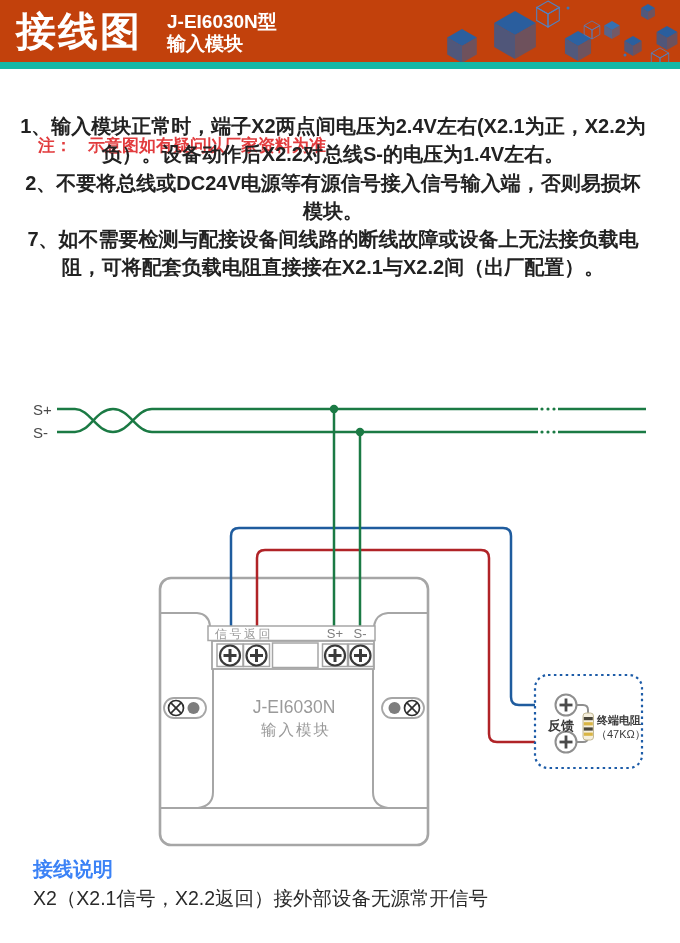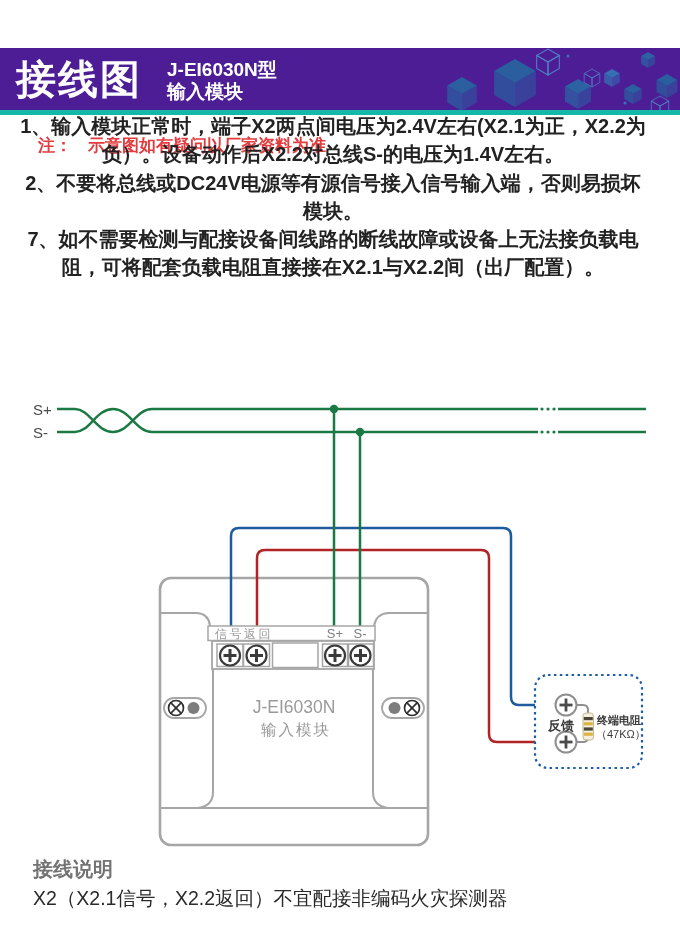--- a/index.html
+++ b/index.html
@@ -1,37 +1,37 @@
 <!DOCTYPE html>
 <html><head>
 <meta charset="utf-8">
 <style>
   html,body{margin:0;padding:0;background:#fff;}
   .page{position:relative;width:680px;height:943px;background:#fff;overflow:hidden;
         font-family:"Liberation Sans","DejaVu Sans",sans-serif;}
   
-  .header{position:absolute;top:0;left:0;width:680px;height:62px;background:#4c1d95;
-          border-bottom:5px solid #14b8a6;margin-top:48px;}
+  .header{position:absolute;top:0;left:0;width:680px;height:62px;background:#c2410c;
+          border-bottom:7px solid #14b8a6;}
   .header-deco{position:absolute;top:0;right:0;width:260px;height:62px;}
   .page-title{position:absolute;left:16px;top:7px;margin:0;color:#fff;font-size:40px;
               font-weight:800;letter-spacing:2px;line-height:48px;}
   .model-block{position:absolute;left:167px;top:11px;color:#fff;font-size:19px;
                font-weight:600;line-height:22px;}
   
   .note{position:absolute;left:38px;top:96px;color:#e23c3e;font-size:17px;font-weight:700;margin-top:38px;}
   .note .prefix{margin-right:16px;}
   
   .instructions{position:absolute;left:16px;top:112px;width:634px;color:#222;
                 font-size:20px;line-height:28.3px;font-weight:600;text-align:center;}
   .instructions p{margin:0;}
   
   .diagram{position:absolute;left:0;top:390px;width:680px;height:465px;}
   
   .footer{position:absolute;left:33px;top:856px;width:620px;}
-  .footer-title{color:#737373;font-size:20px;font-weight:700;line-height:26px;margin-bottom:3px;}
+  .footer-title{color:#3b82f6;font-size:20px;font-weight:700;line-height:26px;margin-bottom:3px;}
   .footer p{margin:0;color:#2a2a2a;font-size:19.5px;font-weight:500;line-height:27px;}
   svg text{font-family:"Liberation Sans","DejaVu Sans",sans-serif;}
 </style>
 </head>
 <body>
 
 <div class="page">
 
   <div class="header">
     <svg class="header-deco" viewBox="0 0 260 62" aria-hidden="true">
@@ -172,16 +172,16 @@
       <use href="#screw-gray" x="566" y="705"></use>
       <use href="#screw-gray" x="566" y="742"></use>
       <text x="548" y="730" font-size="13" font-weight="bold" fill="#3a3a3a">反馈</text>
       <text x="597" y="724" font-size="11" font-weight="bold" fill="#3a3a3a">终端电阻</text>
       <text x="596" y="738" font-size="11" fill="#3a3a3a">（47KΩ）</text>
     </g>
   </svg>
 
   <div class="footer">
     <div class="footer-title">接线说明</div>
-    <p>X2（X2.1信号，X2.2返回）不宜配接非编码火灾探测器</p>
+    <p>X2（X2.1信号，X2.2返回）接外部设备无源常开信号</p>
   </div>
 
 </div>
 
 </body></html>

